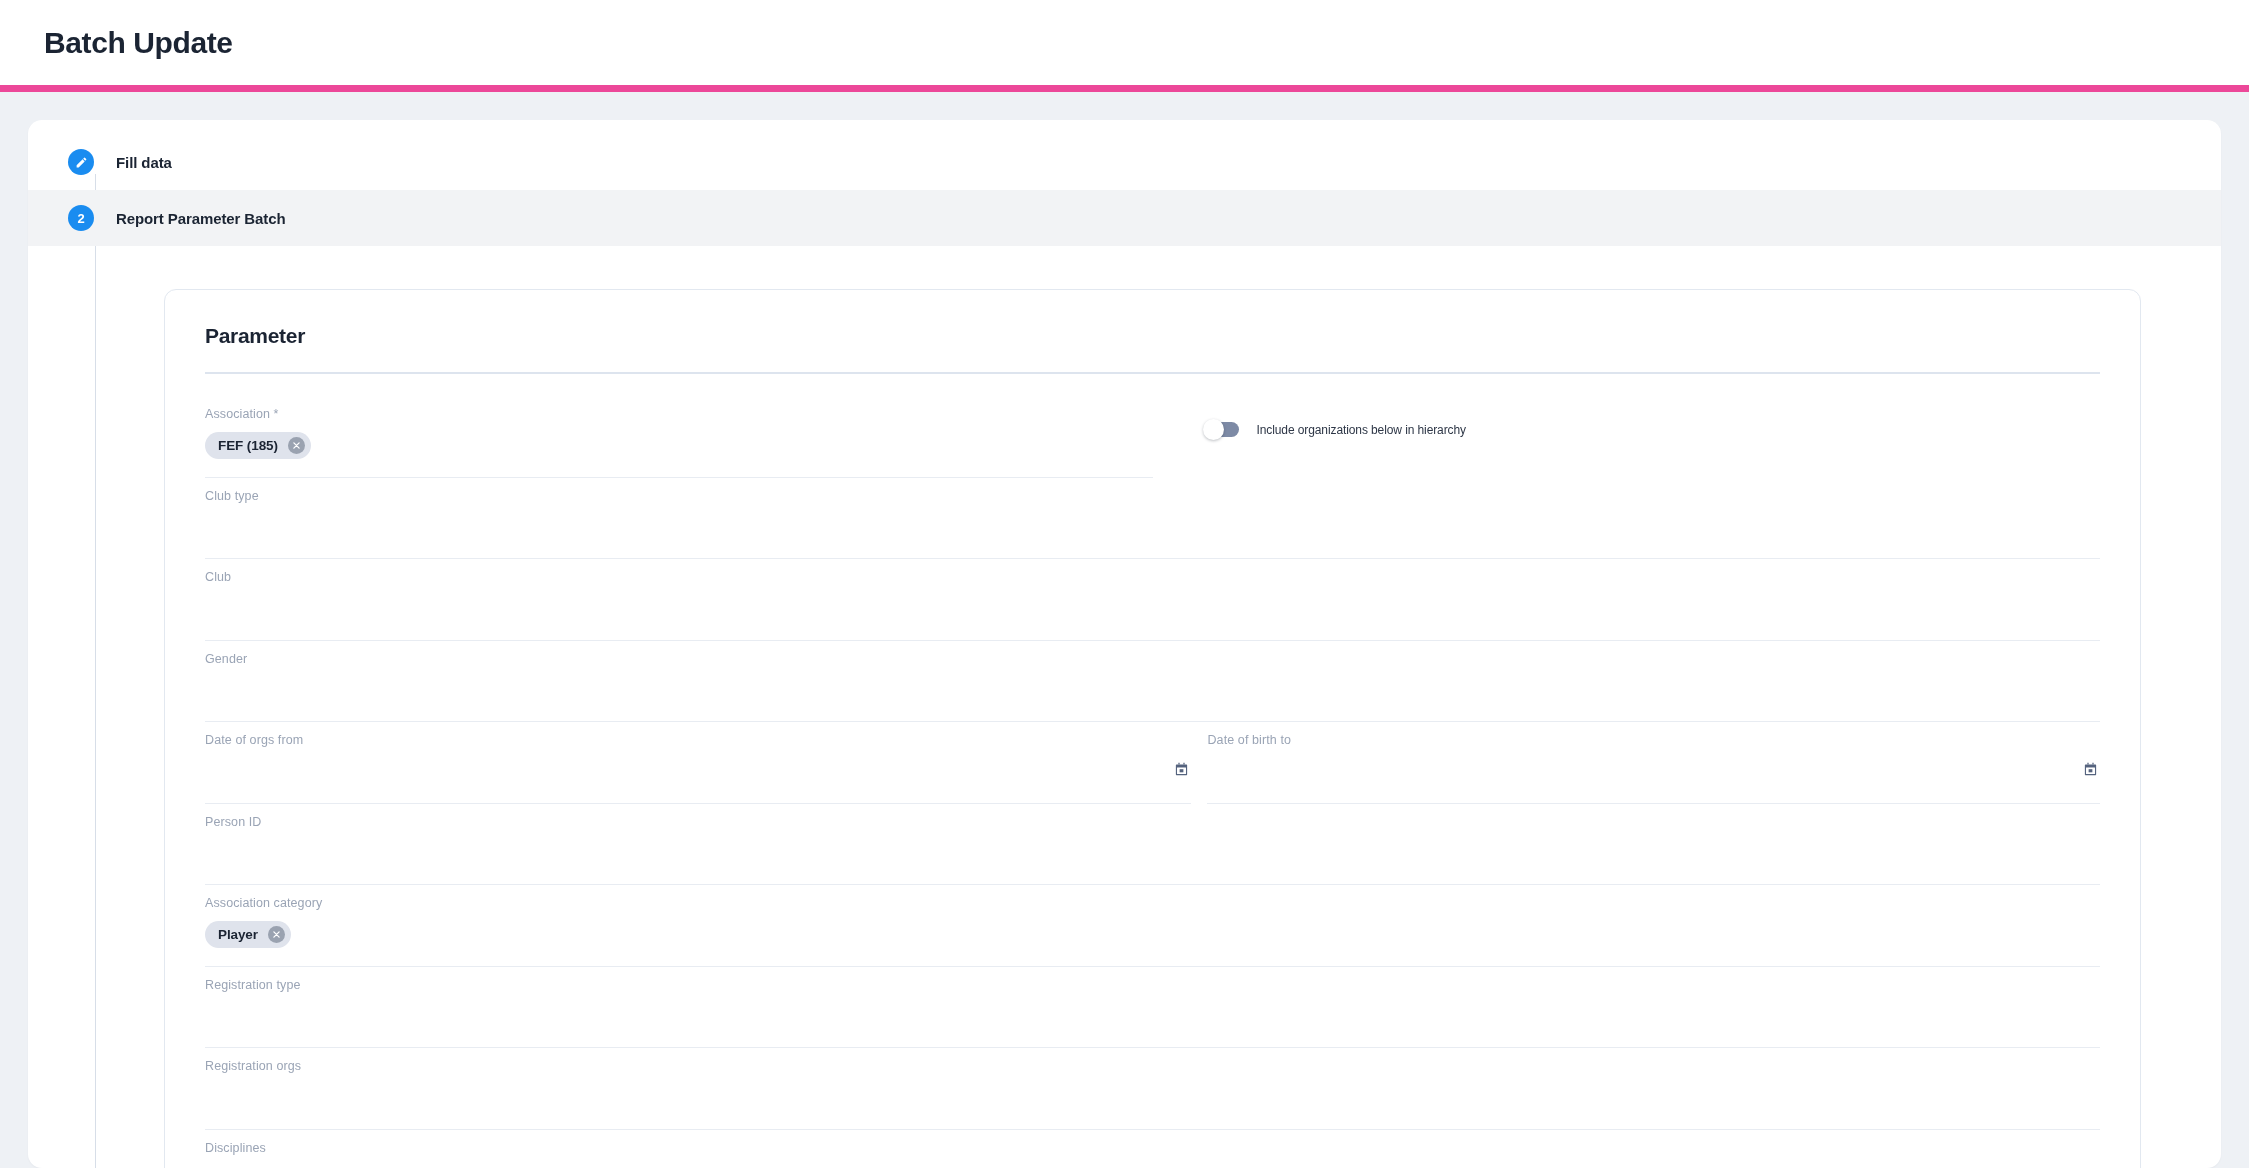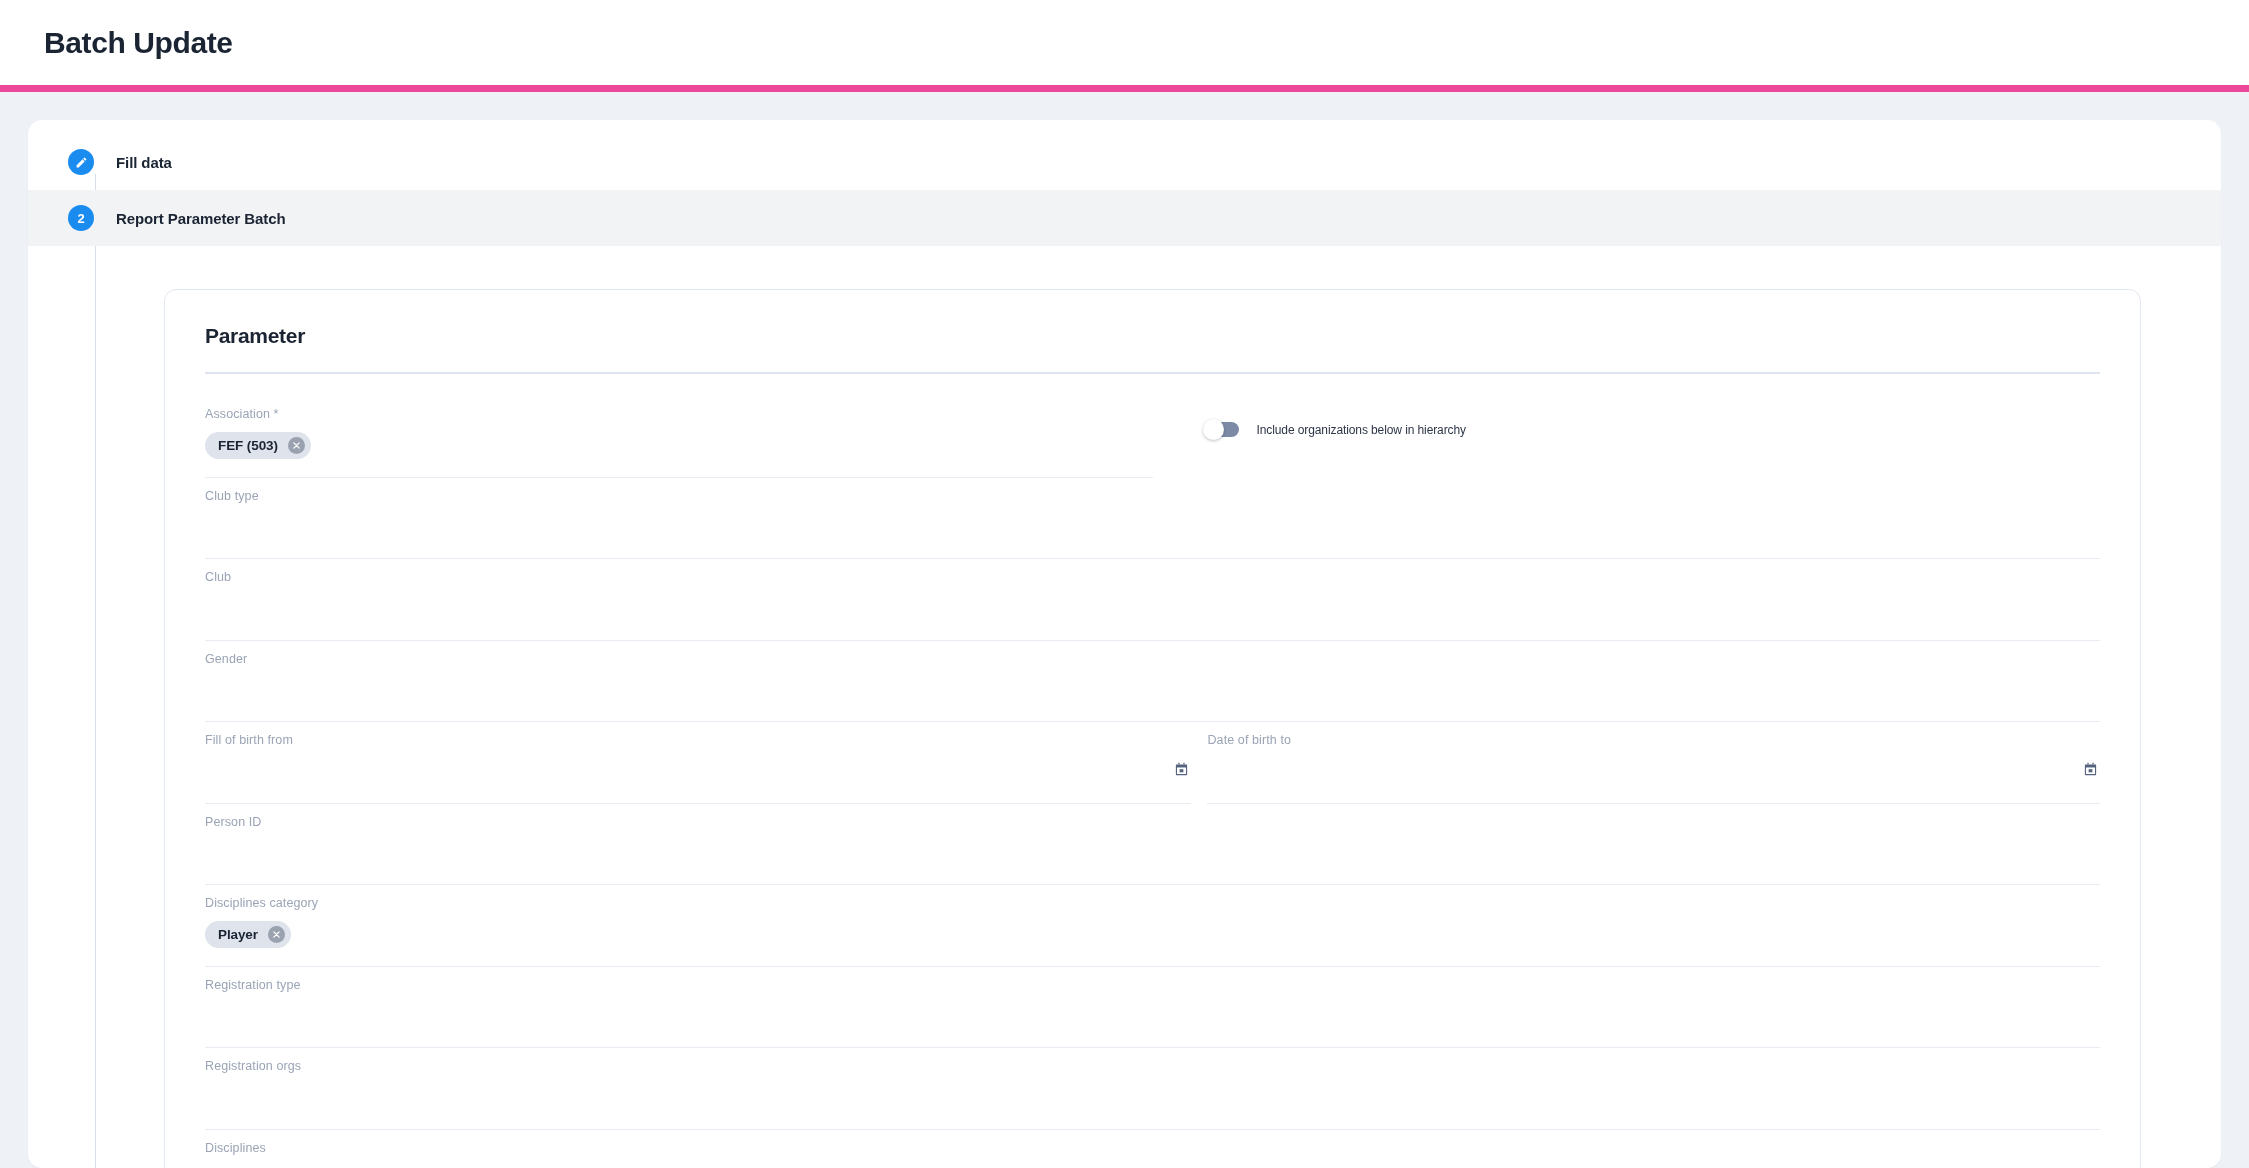--- a/index.html
+++ b/index.html
@@ -270,21 +270,21 @@
 
     <div class="card">
       <div class="card-title">Parameter</div>
       <div class="card-divider"></div>
 
       <div class="field-row">
         <div class="field half">
           <div class="field-label">Association *</div>
           <div class="field-control">
             <span class="chip">
-              <span>FEF (503)</span>
+              <span>FEF (185)</span>
               <span class="chip-x">
                 <svg width="9" height="9" viewBox="0 0 24 24" stroke="#ffffff" stroke-width="3.4" stroke-linecap="round" fill="none" aria-hidden="true">
                   <path d="M5 5 L19 19 M19 5 L5 19"></path>
                 </svg>
               </span>
             </span>
           </div>
         </div>
         <div class="toggle-wrap">
           <div class="toggle">
@@ -304,21 +304,21 @@
         <div class="field-control"></div>
       </div>
 
       <div class="field full">
         <div class="field-label">Gender</div>
         <div class="field-control"></div>
       </div>
 
       <div class="date-pair">
         <div class="field date">
-          <div class="field-label">Fill of birth from</div>
+          <div class="field-label">Date of orgs from</div>
           <div class="field-control">
             <span class="cal-icon">
               <svg width="15" height="15" viewBox="0 0 24 24" fill="#55637e" aria-hidden="true">
                 <path d="M7 1h2v3H7zM15 1h2v3h-2z"></path>
                 <path d="M4 4h16a1 1 0 0 1 1 1v15a1 1 0 0 1-1 1H4a1 1 0 0 1-1-1V5a1 1 0 0 1 1-1zm1 5v10h14V9H5z"></path>
                 <rect x="5" y="9" width="14" height="10" fill="#ffffff"></rect>
                 <rect x="9" y="11.5" width="6" height="5" fill="#55637e"></rect>
               </svg>
             </span>
           </div>
@@ -337,21 +337,21 @@
           </div>
         </div>
       </div>
 
       <div class="field full">
         <div class="field-label">Person ID</div>
         <div class="field-control"></div>
       </div>
 
       <div class="field full">
-        <div class="field-label">Disciplines category</div>
+        <div class="field-label">Association category</div>
         <div class="field-control">
           <span class="chip">
             <span>Player</span>
             <span class="chip-x">
               <svg width="9" height="9" viewBox="0 0 24 24" stroke="#ffffff" stroke-width="3.4" stroke-linecap="round" fill="none" aria-hidden="true">
                 <path d="M5 5 L19 19 M19 5 L5 19"></path>
               </svg>
             </span>
           </span>
         </div>

